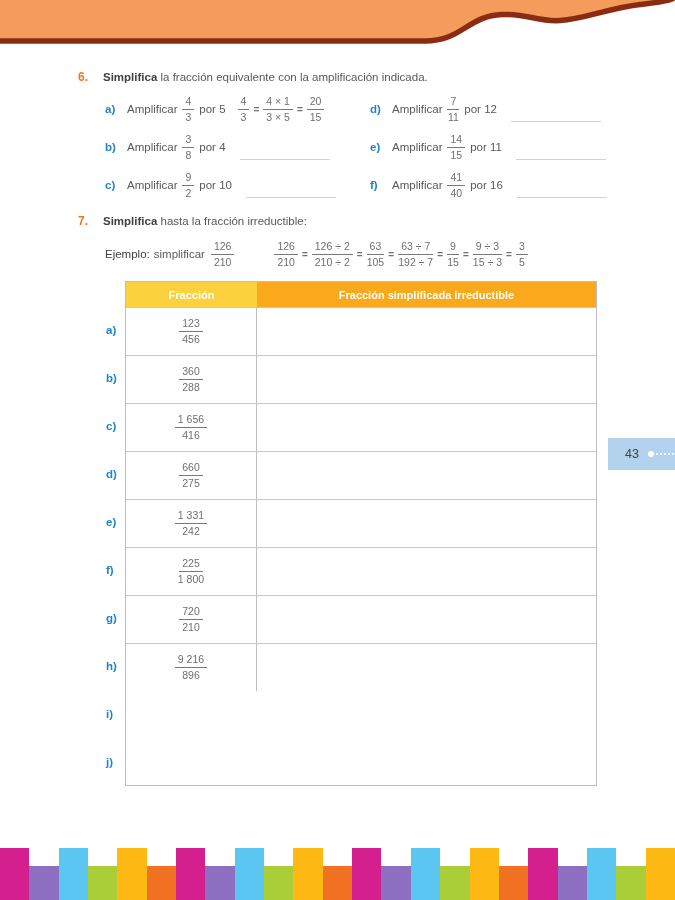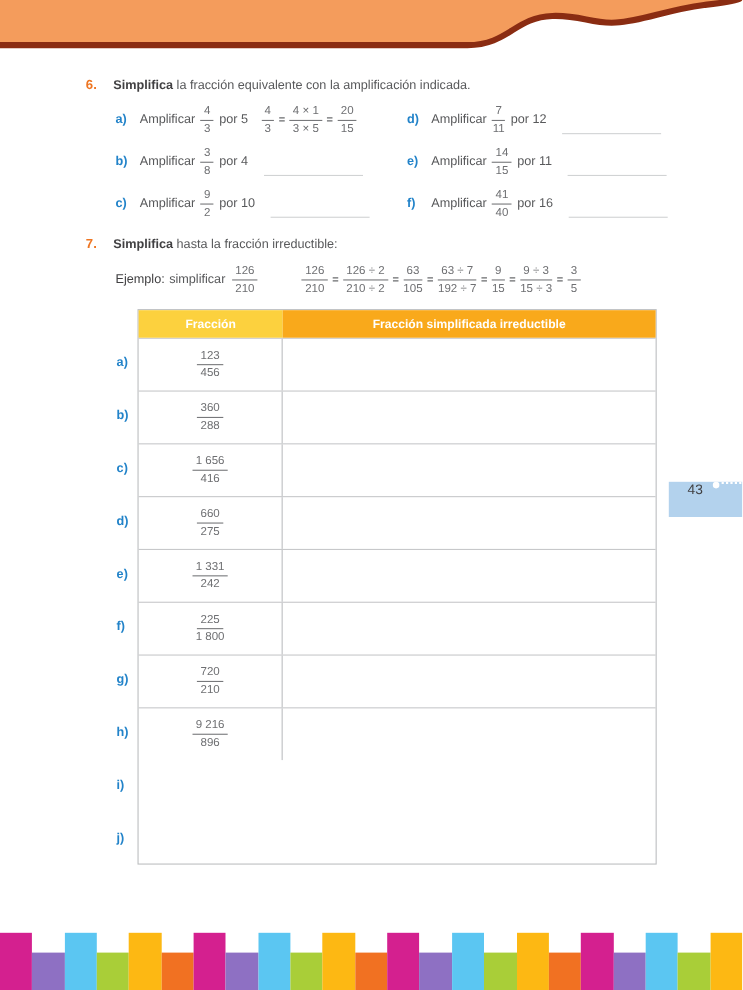--- a/index.html
+++ b/index.html
@@ -47,21 +47,21 @@
   .t7head { display:flex; height:25px; color:#ffffff; font-weight:bold; font-size:11px; }
   .th1 { width:131px; display:flex; align-items:center; justify-content:center; flex:none; }
   .th2 { flex:1; display:flex; align-items:center; justify-content:center; }
   .t7row { display:flex; height:48px; border-top:1px solid #C7C8CA; }
   .t7row:first-of-type { border-top:none; }
   .tc1 { width:131px; flex:none; display:flex; align-items:center; justify-content:center;
          border-right:1px solid #BCBEC0; }
   .tc2 { flex:1; }
   
   .badge { position:absolute; top:438px; right:0; width:67px; height:32px;
-           display:flex; padding-left:17px;margin-left:20px; }
+           display:flex; align-items:center; padding-left:17px;margin-left:20px; }
   .badge-num { color:#414042; font-size:12.5px; }
   .badge-dot { width:6px; height:6px; border-radius:50%; background:#ffffff;
                margin-left:9px; flex:none; }
   .badge-dots { flex:1; border-top:2px dotted #ffffff; margin-left:2px; margin-right:1px; }
   
   .footer-strip { position:absolute; left:0; right:0; bottom:0; height:52px;
                   display:flex; align-items:flex-end; }
   .blk { flex:1; height:34px; }
   .blk.tall { height:52px; }
 </style>

